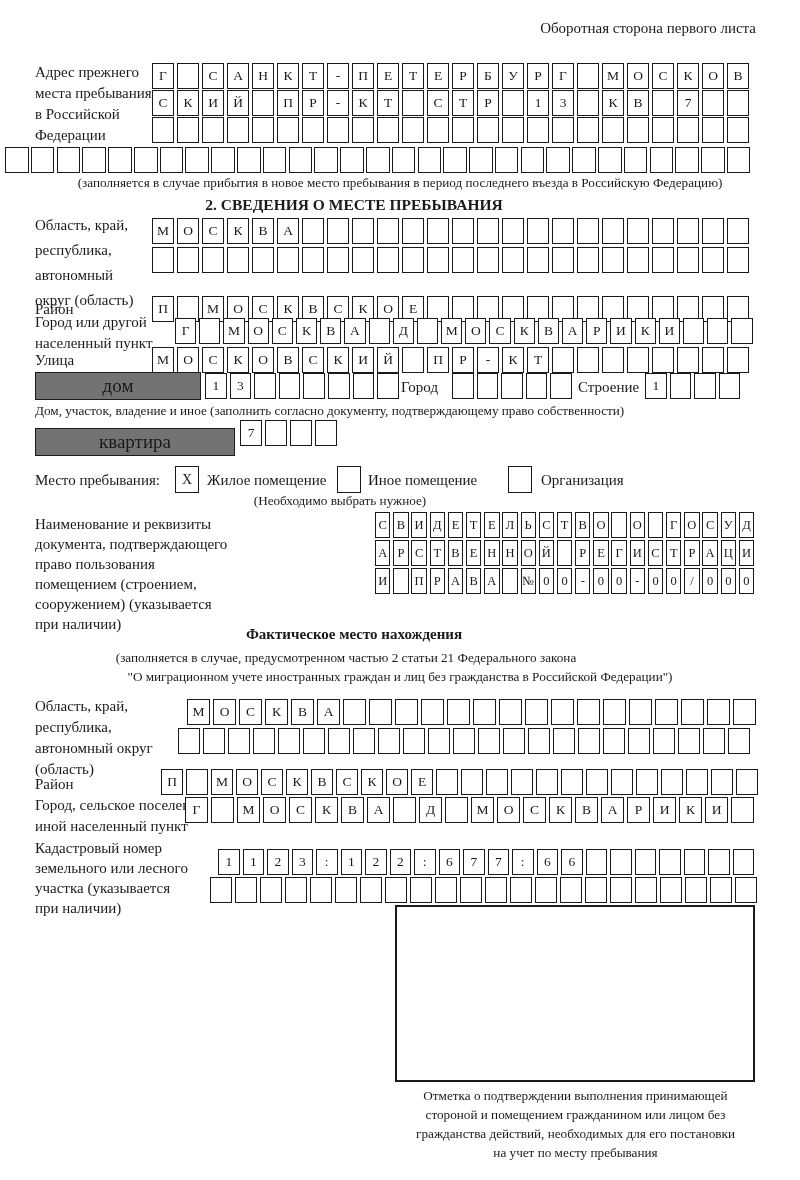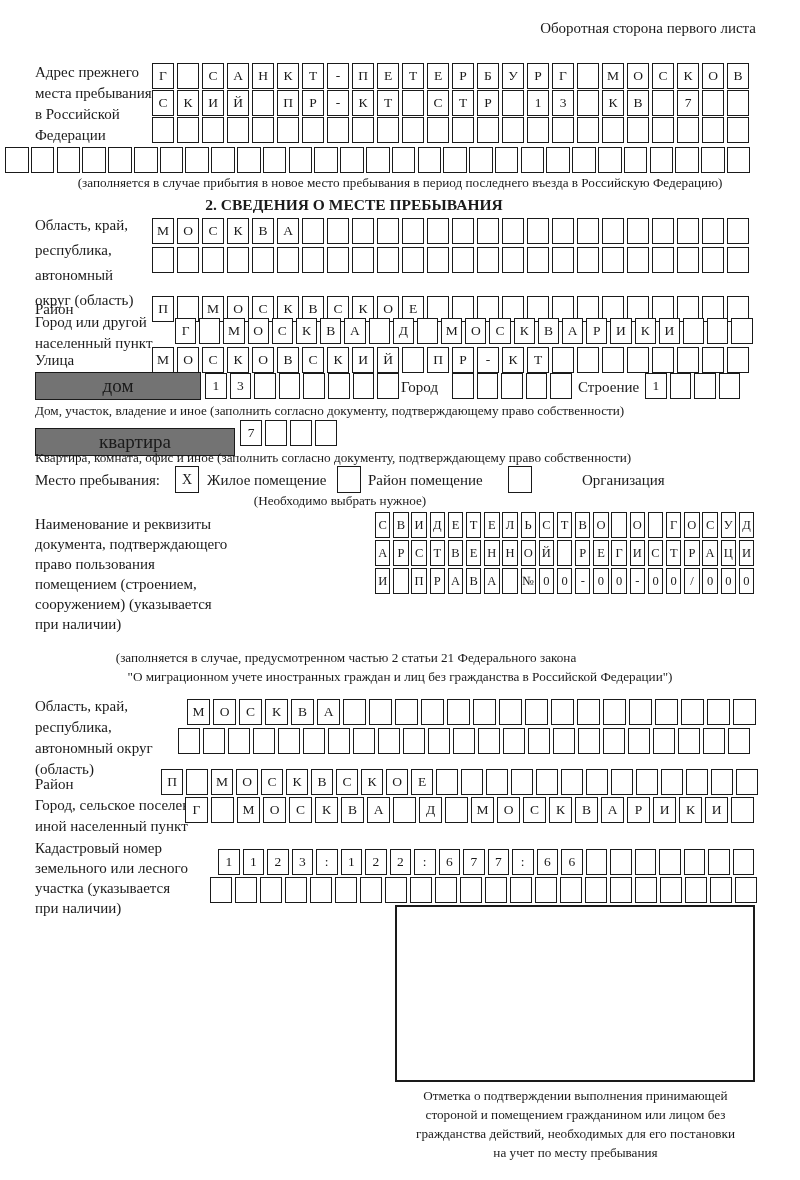--- a/index.html
+++ b/index.html
@@ -335,29 +335,28 @@
     </div>
   <div class="abs note" style="left:35px; top:403px; width:740px;">Дом, участок, владение и иное (заполнить согласно документу, подтверждающему право собственности)</div>
 
   <div class="bigbox" style="left:35px; top:419px; width:200px; height:28px;margin-top:9px;">квартира</div>
   <div class="cellrow" style="left:240px; top:420px;">
       <span class="cell">7</span>
       <span class="cell"></span>
       <span class="cell"></span>
       <span class="cell"></span>
     </div>
-  <div class="abs note" style="left:35px; top:450px; width:740px;">Квартира, комната, офис и иное (заполнить согласно документу, подтверждающему право собственности)</div>
 
   <div class="abs label" style="left:35px; top:470px;">Место пребывания:</div>
   <div class="chkbox" style="left:175px; top:466px;">X</div>
   <div class="abs label" style="left:207px; top:470px;">Жилое помещение</div>
   <div class="chkbox" style="left:337px; top:466px;"></div>
-  <div class="abs label" style="left:368px; top:470px;">Район помещение</div>
+  <div class="abs label" style="left:368px; top:470px;">Иное помещение</div>
   <div class="chkbox" style="left:508px; top:466px;"></div>
-  <div class="abs label" style="left:582px; top:470px;text-align:right;">Организация</div>
+  <div class="abs label" style="left:541px; top:470px;text-align:right;">Организация</div>
   <div class="abs note center" style="left:175px; top:493px; width:330px;">(Необходимо выбрать нужное)</div>
 
   <div class="abs label lh20" style="left:35px; top:514px; width:330px;">
     <div>Наименование и реквизиты</div>
     <div>документа, подтверждающего</div>
     <div>право пользования</div>
     <div>помещением (строением,</div>
     <div>сооружением) (указывается</div>
     <div>при наличии)</div>
   </div>
@@ -424,20 +423,21 @@
       <span class="cell">0</span>
       <span class="cell">-</span>
       <span class="cell">0</span>
       <span class="cell">0</span>
       <span class="cell">/</span>
       <span class="cell">0</span>
       <span class="cell">0</span>
       <span class="cell">0</span>
     </div>
 
+  <div class="abs title" style="left:0; top:626px; font-size:15px;">Фактическое место нахождения</div>
   <div class="abs note center" style="left:0; top:650px; width:692px;">(заполняется в случае, предусмотренном частью 2 статьи 21 Федерального закона</div>
   <div class="abs note center" style="left:0; top:669px; width:800px;">"О миграционном учете иностранных граждан и лиц без гражданства в Российской Федерации")</div>
 
   <div class="abs label" style="left:35px; top:696px; width:160px;">
     <div>Область, край,</div>
     <div>республика,</div>
     <div>автономный округ</div>
     <div>(область)</div>
   </div>
   <div class="cellrow" style="left:187px; top:699px; --cw:23px;">

